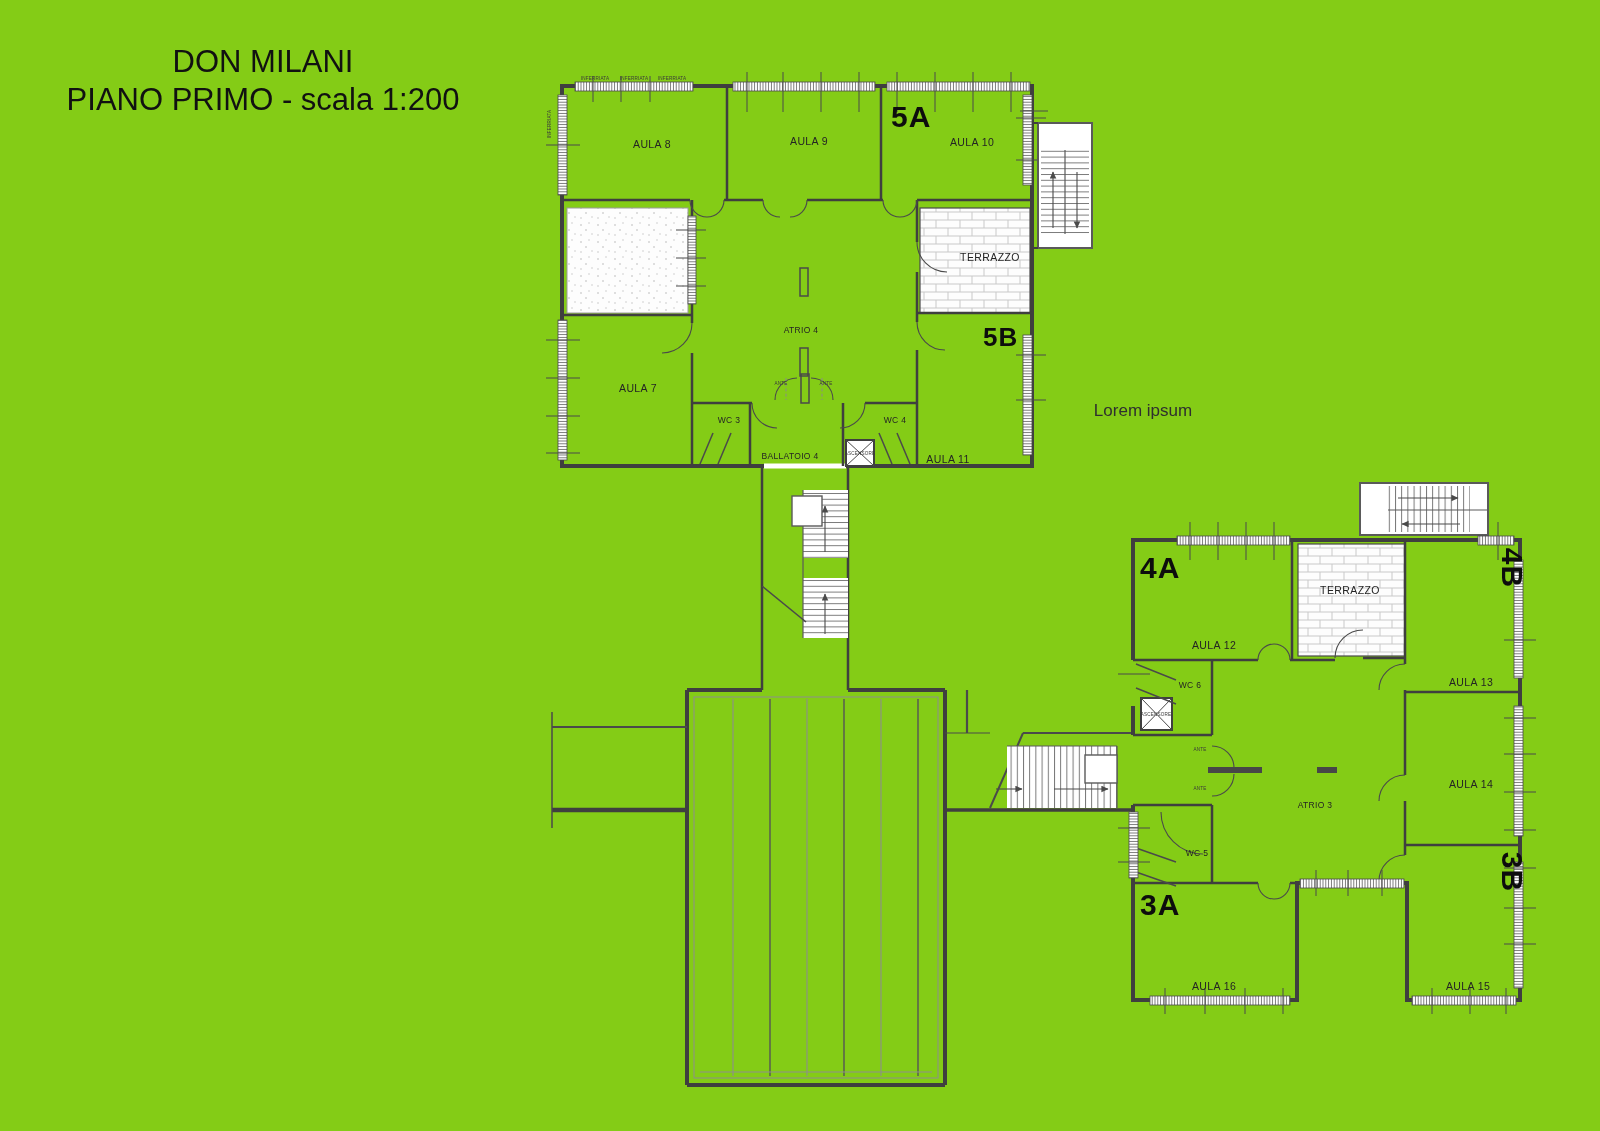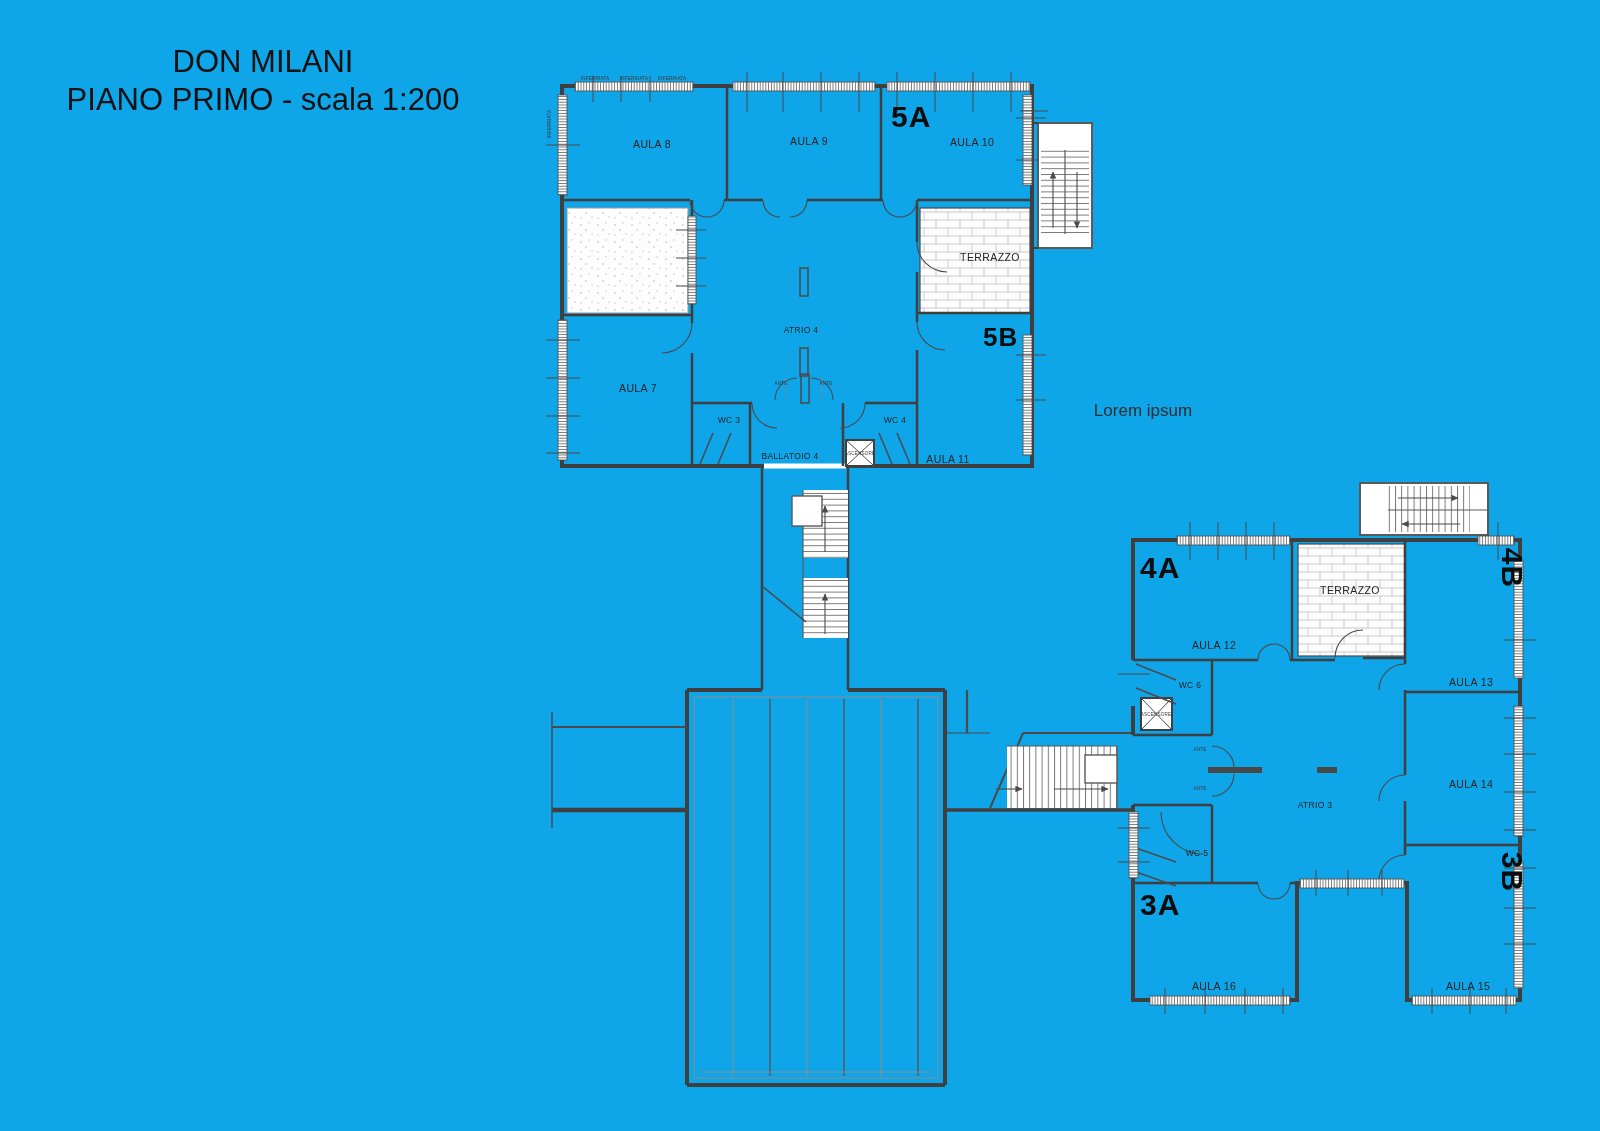--- a/index.html
+++ b/index.html
@@ -1,16 +1,16 @@
 <!DOCTYPE html>
 <html><head>
 <meta charset="utf-8">
 <style>
   html,body{margin:0;padding:0;background:#fff;}
-  .page{position:relative;width:1600px;height:1131px;background:#0ea5e9;overflow:hidden;
+  .page{position:relative;width:1600px;height:1131px;background:#84cc16;overflow:hidden;
         font-family:"Liberation Sans", sans-serif;}
   svg{position:absolute;left:0;top:0;}
   
   .w4  line,.w4 path,.w4 rect{stroke:#3f3f3f;stroke-width:4;fill:none;}
   .w25 line,.w25 path,.w25 rect{stroke:#3f3f3f;stroke-width:2.5;fill:none;}
   .w15 line,.w15 path,.w15 rect{stroke:#4a4a4a;stroke-width:1.5;fill:none;}
   .arc path{stroke:#4a4a4a;stroke-width:1.1;fill:none;}
   .leaf line{stroke:#8a8a8a;stroke-width:1;stroke-dasharray:3 2.2;}
   .tick line{stroke:#4a4a4a;stroke-width:1;}
   .halll line{stroke:#8d8d8d;stroke-width:1.1;}

